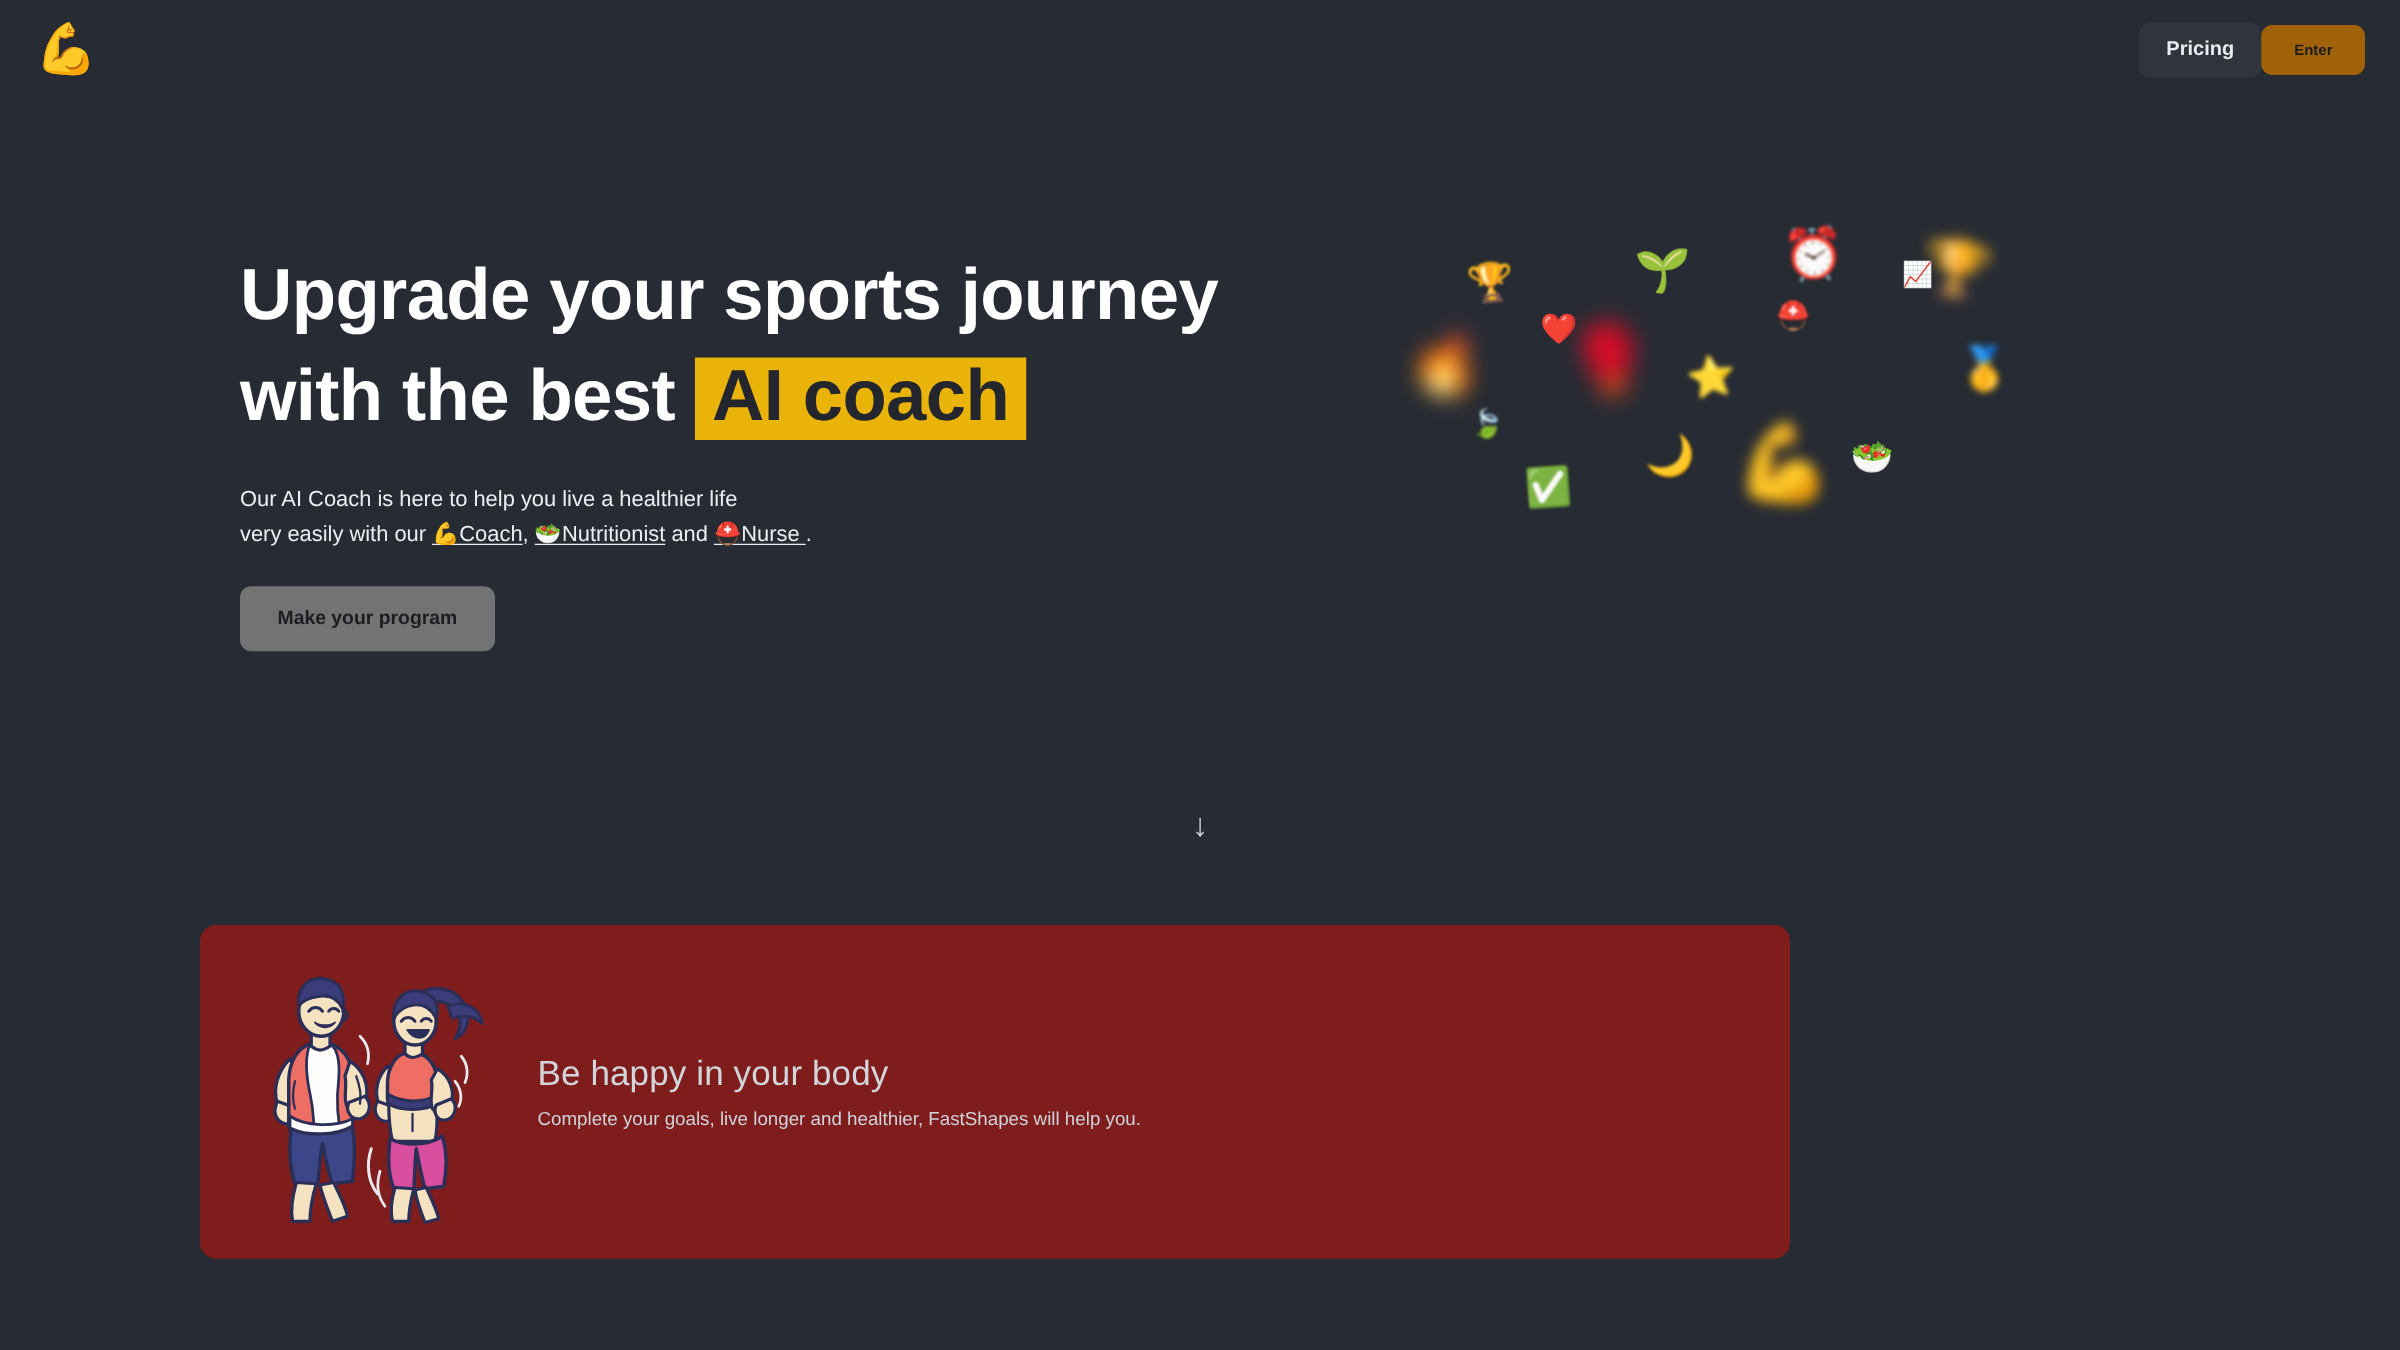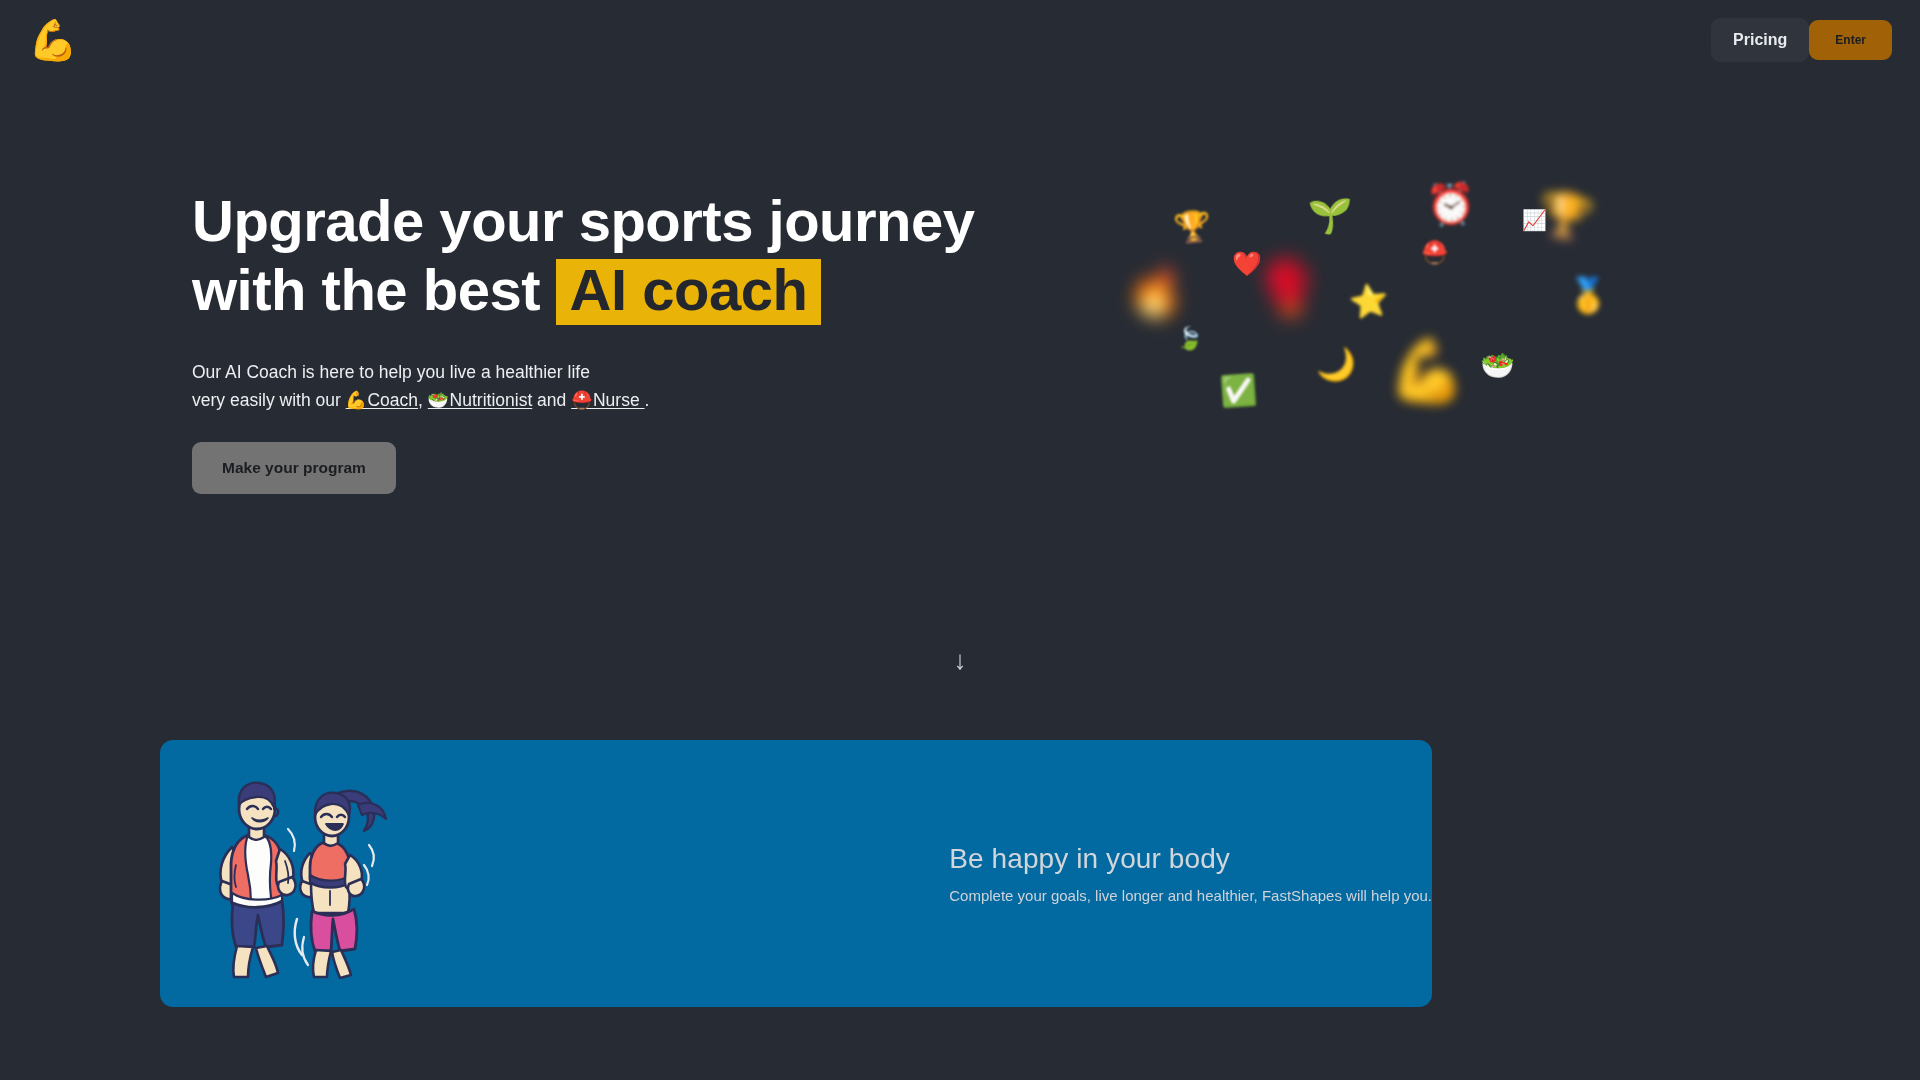--- a/index.html
+++ b/index.html
@@ -63,37 +63,37 @@
     border: none;
     border-radius: 9px;
     padding: 13px 26px;
     cursor: pointer;
     font-family: "Liberation Sans", sans-serif;
   }
 
   
   .hero {
     position: absolute;
-    top: 190px;
+    top: 205px;
     left: 192px;
     width: 900px;
   }
 
   .hero-title {
     font-size: 58px;
     line-height: 1.06;
     font-weight: bold;
     letter-spacing: -0.5px;
     color: #ffffff;
     margin-bottom: 34px;
   }
 
   .hero-title .line2 {
     display: block;
-    margin-top: 8px;
+    margin-top: 20px;
   }
 
   .highlight {
     background: #eab308;
     color: #23262d;
     padding: 2px 14px 6px 14px;
     display: inline-block;
     line-height: 1.0;
   }
 
@@ -151,26 +151,25 @@
     cursor: pointer;
   }
 
   
   .feature-card {
     position: absolute;
     top: 740px;
     left: 160px;
     width: 1272px;
     height: 267px;
-    background: #0369a1;
+    background: #7f1d1d;
     border-radius: 13px;
     display: flex;
     align-items: center;
     padding-left: 38px;
-    justify-content: space-between;
   }
 
   .runners {
     width: 190px;
     height: 210px;
     flex: none;
   }
 
   .feature-text {
     margin-left: 42px;

